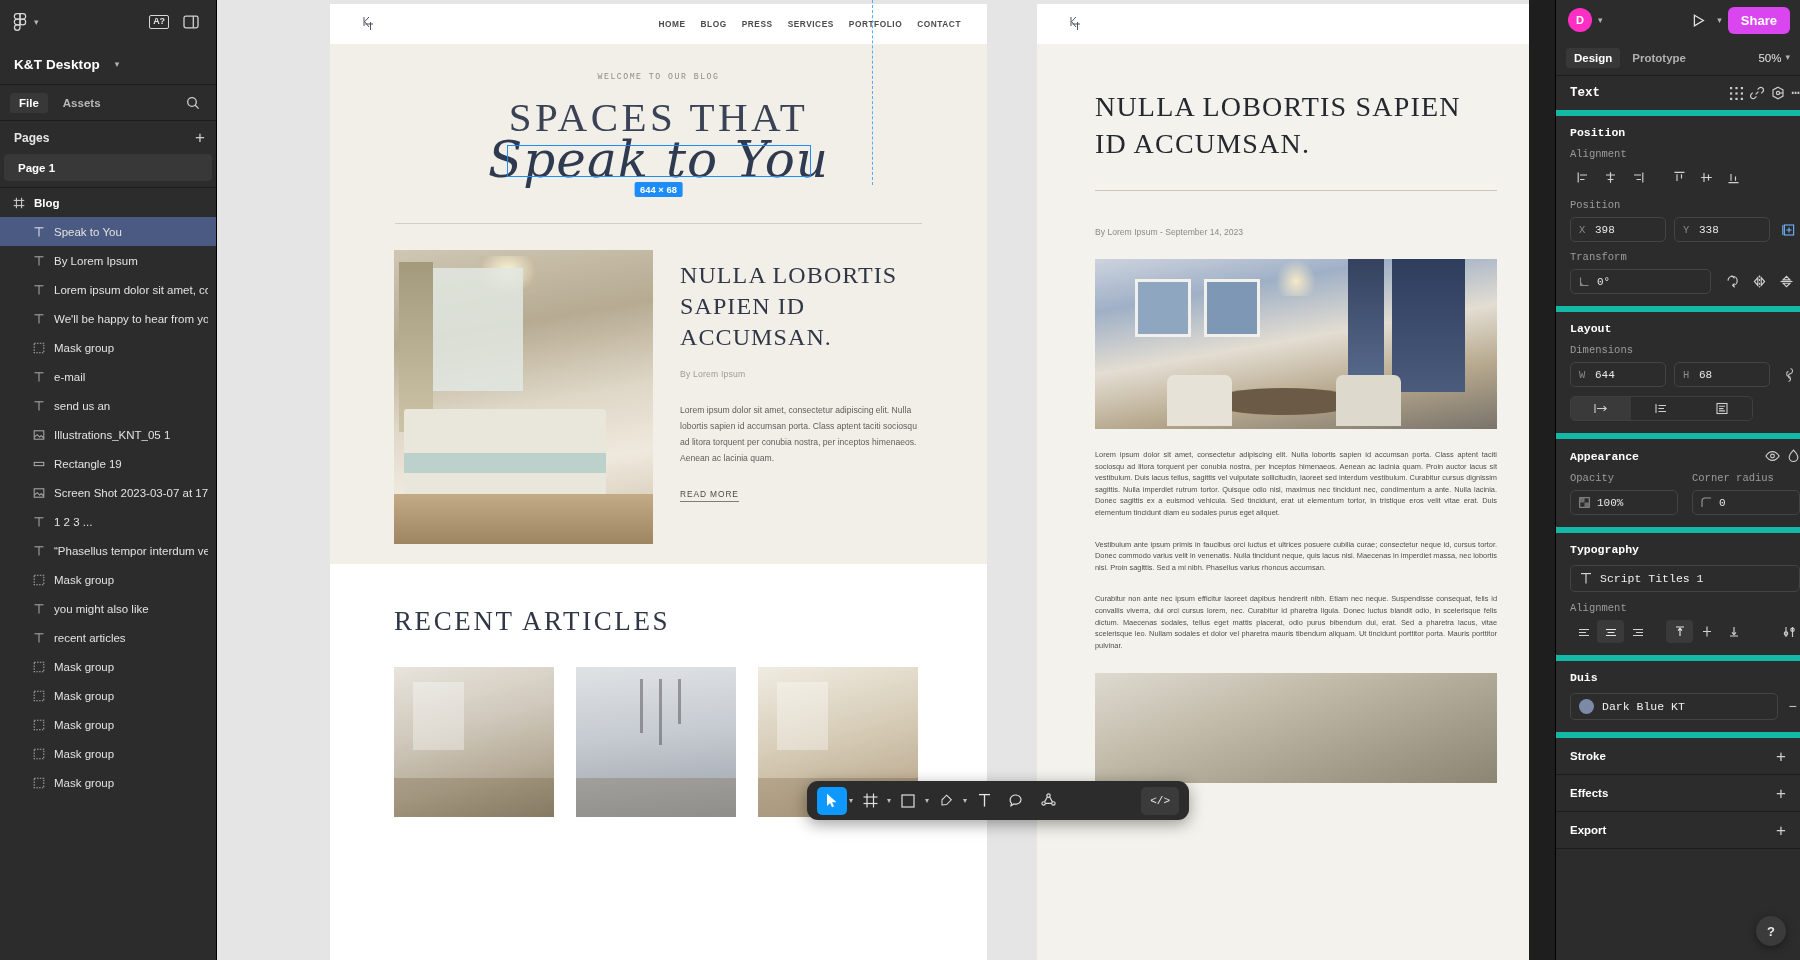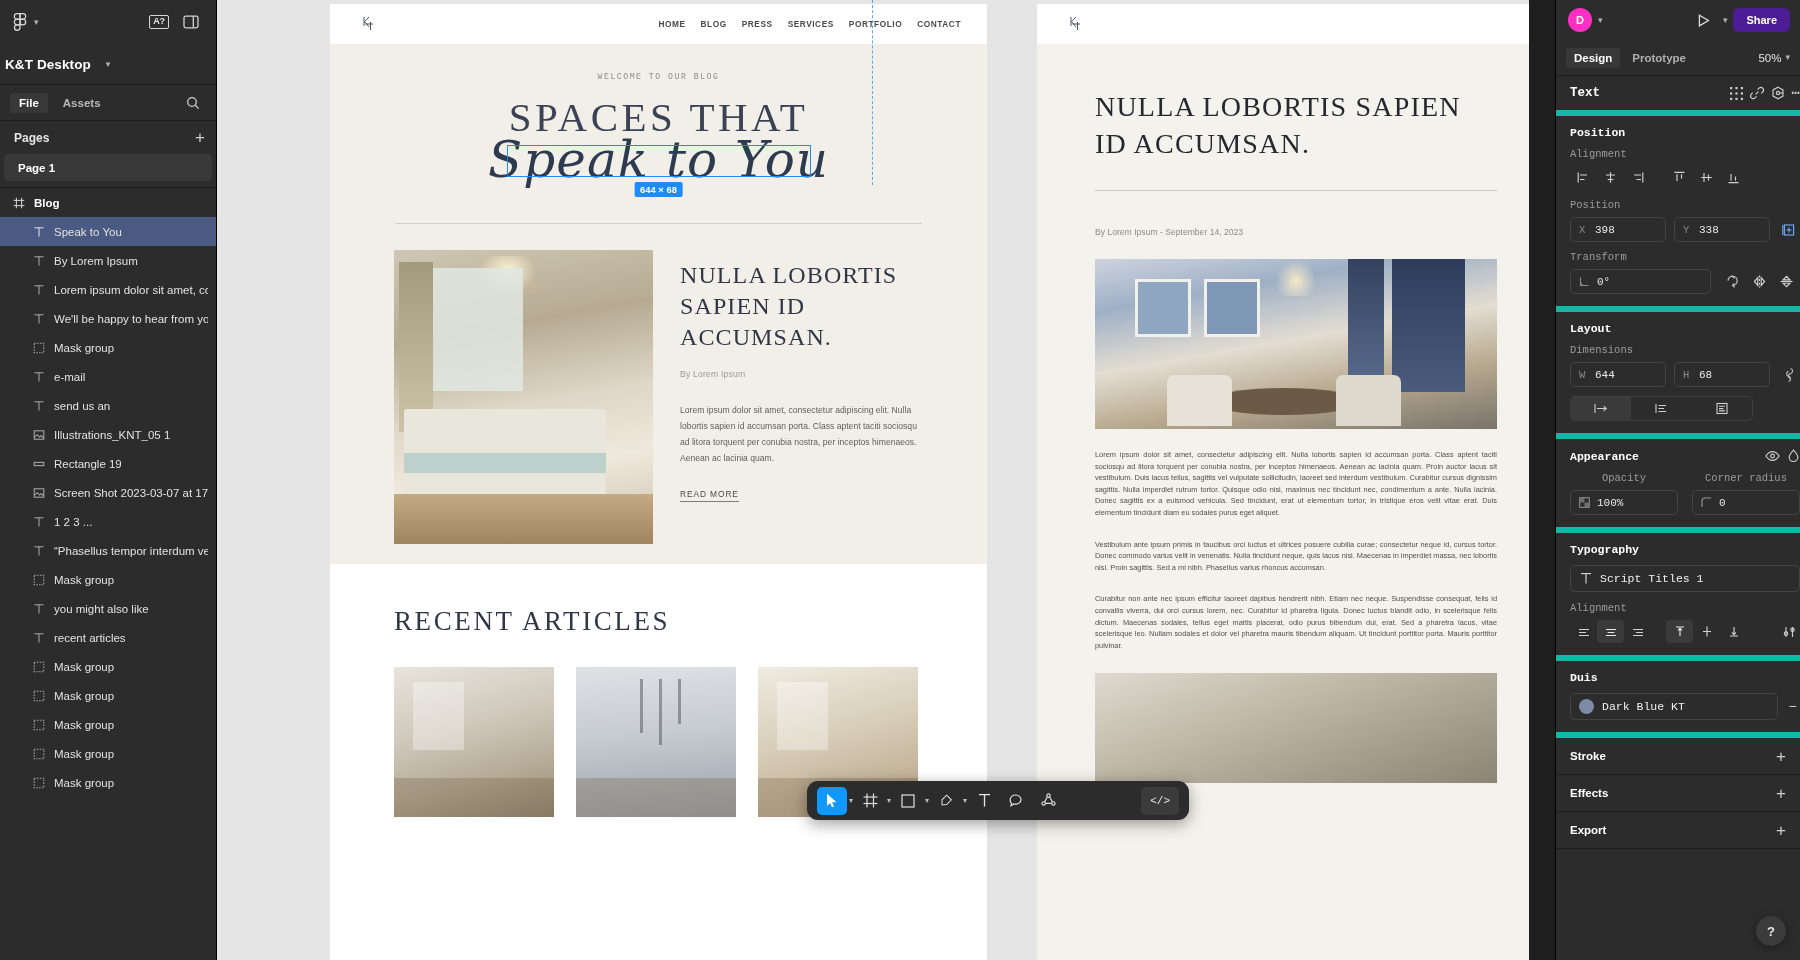--- a/index.html
+++ b/index.html
@@ -31,21 +31,21 @@
     border-radius: 3px; color: #ccc; cursor: pointer;
   }
   .a-badge {
     border: 1.4px solid #d6d6d6; border-radius: 2px;
     font-size: 9px; font-weight: 700; padding: 1px 3px; line-height: 1.05;
     letter-spacing: -0.3px; color: #e6e6e6;
   }
 
   .lp-filename {
     height: 40px; display: flex; align-items: center; gap: 15px;
-    padding: 0 5px;
+    padding: 0 14px;
   }
   .lp-filename .name { font-size: 13.5px; font-weight: 700; color: #fff; letter-spacing: 0.1px; }
 
   .lp-tabs {
     height: 37px; display: flex; align-items: center; gap: 6px;
     padding: 0 10px; border-top: 1px solid #1c1c1c; border-bottom: 1px solid #1c1c1c;
   }
   .lp-tab {
     font-size: 11.5px; font-weight: 700; color: #b8b8b8;
     padding: 4px 9px; border-radius: 3px; cursor: pointer;
@@ -255,21 +255,21 @@
   }
   .rp-top { height: 40px; display: flex; align-items: center; padding: 0 10px 0 12px; gap: 6px; }
   .avatar {
     width: 24px; height: 24px; border-radius: 50%; background: #ff2ec4;
     color: #fff; font-size: 11px; font-weight: 700; display: flex;
     align-items: center; justify-content: center;
   }
   .rp-top .sp { flex: 1; }
   .play-btn { width: 26px; height: 26px; display: flex; align-items: center; justify-content: center; cursor: pointer; border-radius: 3px; }
   .share-btn {
-    background: #4c1d95; color: #fff; font-size: 11px; font-weight: 700;
+    background: #d946ef; color: #fff; font-size: 13px; font-weight: 700;
     padding: 6px 13px; border-radius: 6px; cursor: pointer;
   }
   .rp-tabs {
     height: 36px; display: flex; align-items: center; gap: 4px; padding: 0 10px;
     border-bottom: 1px solid #1c1c1c;
   }
   .rp-tab {
     font-size: 11.5px; font-weight: 700; color: #b0b0b0; padding: 4px 8px;
     border-radius: 3px; cursor: pointer;
   }
@@ -970,21 +970,21 @@
                 <circle cx="7.5" cy="6" r="1.9"></circle>
               </svg>
           </span>
           <span>
             <svg width="13" height="14" viewBox="0 0 13 14" fill="none" stroke="#cdcdcd" stroke-width="1.15">
                 <path d="M6.5 1.2 C9.4 4.3 10.8 6.1 10.8 8.2 A4.3 4.3 0 0 1 2.2 8.2 C2.2 6.1 3.6 4.3 6.5 1.2 Z"></path>
               </svg>
           </span>
         </span>
       </div>
-      <div style="display:flex;gap:14px;text-align:center;">
+      <div style="display:flex;gap:14px;">
         <div style="flex:1;">
           <div class="rp-label">Opacity</div>
           <span class="fld">
             <span class="pfx">
               <svg width="11" height="11" viewBox="0 0 11 11" fill="none" stroke="#9a9a9a" stroke-width="1">
                   <rect x="0.7" y="0.7" width="9.6" height="9.6"></rect>
                   <rect x="0.7" y="0.7" width="4.8" height="4.8" fill="#6e6e6e" stroke="none"></rect>
                   <rect x="5.5" y="5.5" width="4.8" height="4.8" fill="#6e6e6e" stroke="none"></rect>
                 </svg>
             </span>

